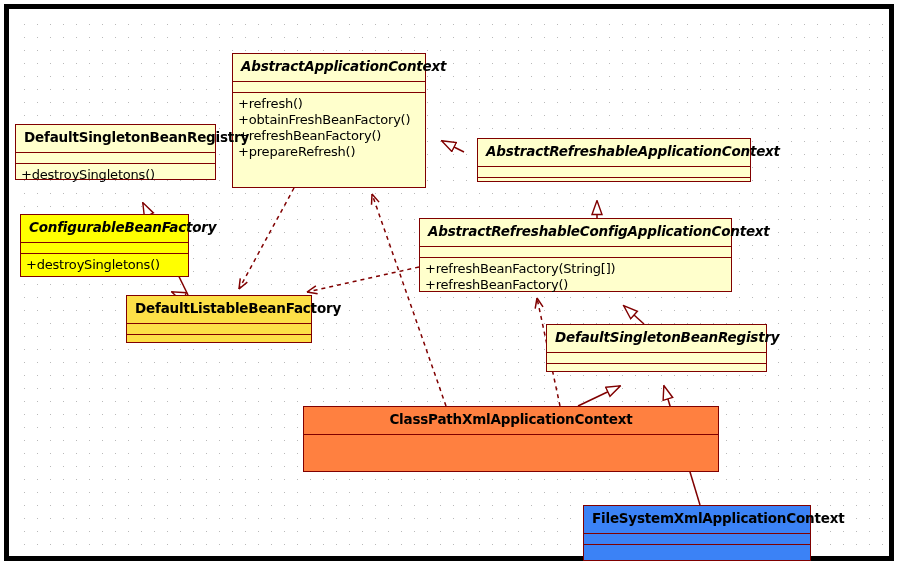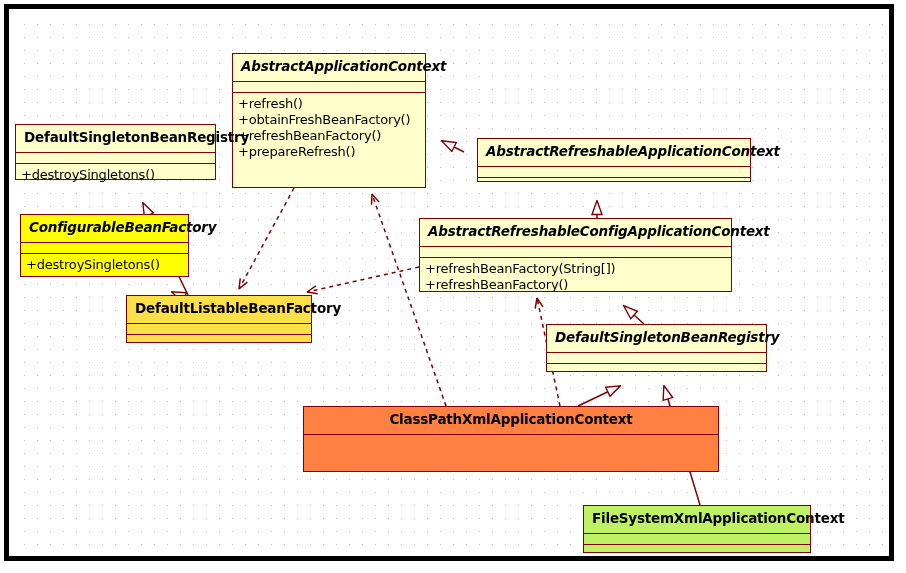--- a/index.html
+++ b/index.html
@@ -188,19 +188,19 @@
       </div>
       <div class="uml-class" style="left: 546px; top: 324px; width: 221px; height: 48px; background: rgb(255, 255, 204);">
         <div class="compartment cls-title abstract">DefaultSingletonBeanRegistry</div>
         <div class="compartment cls-attrs"></div>
         <div class="compartment empty-comp"></div>
       </div>
       <div class="uml-class" style="left: 303px; top: 406px; width: 416px; height: 66px; background: rgb(255, 128, 64);">
         <div class="compartment cls-title">ClassPathXmlApplicationContext</div>
         <div class="compartment cls-attrs"></div>
       </div>
-      <div class="uml-class" style="left: 583px; top: 505px; width: 228px; height: 48px; background: #bef264;">
+      <div class="uml-class" style="left: 583px; top: 505px; width: 228px; height: 56px; background: #3b82f6;">
         <div class="compartment cls-title">FileSystemXmlApplicationContext</div>
         <div class="compartment cls-attrs"></div>
         <div class="compartment empty-comp"></div>
       </div>
     </div>
 </div>
 
 </body></html>

